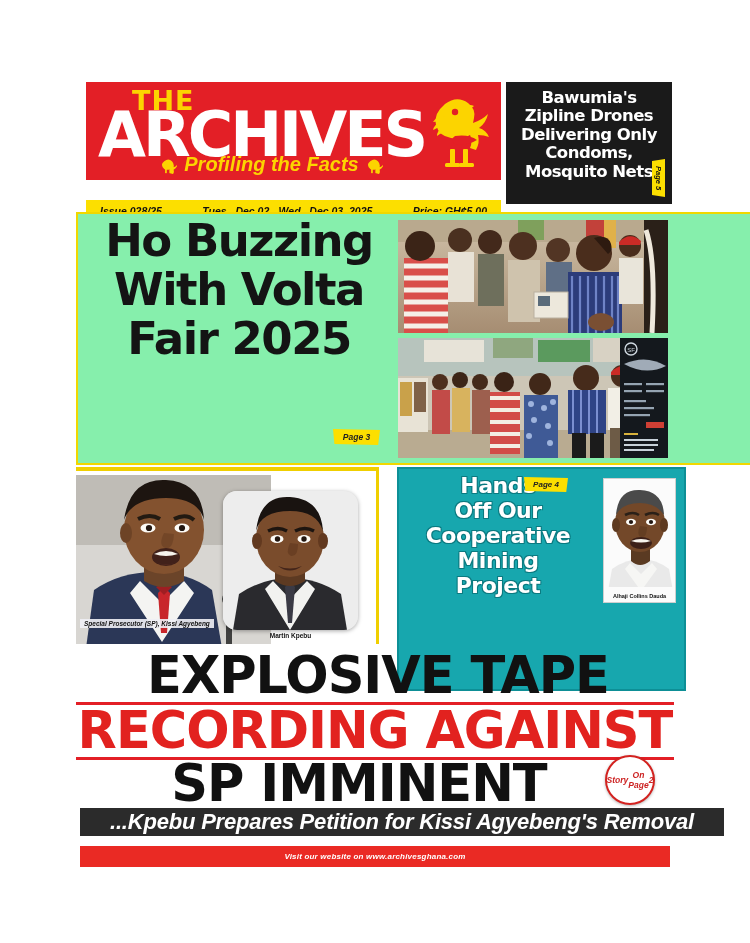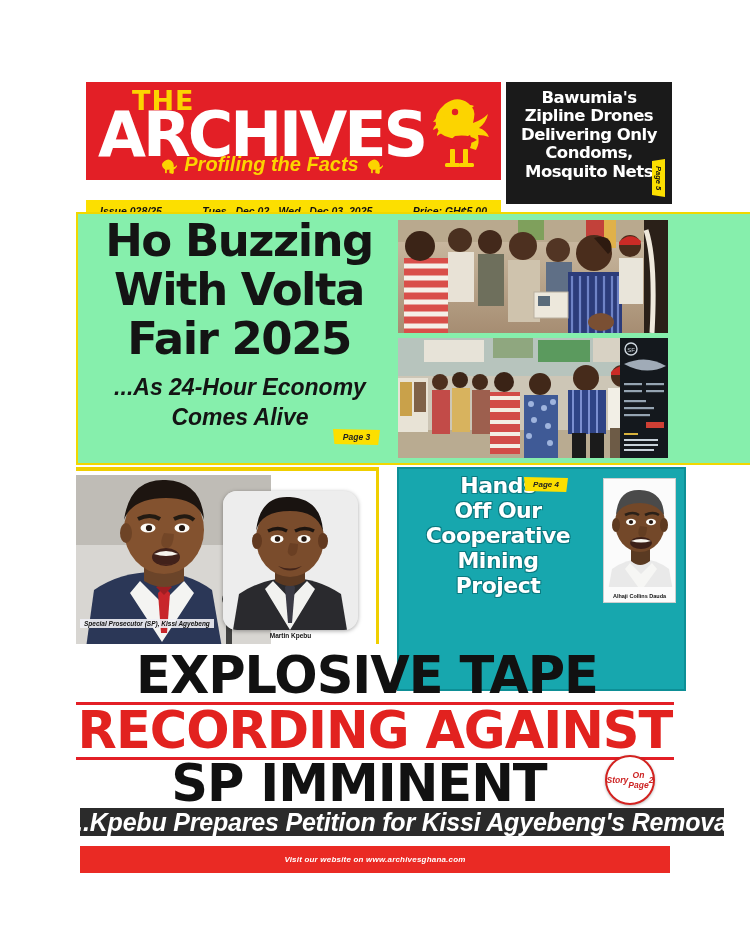--- a/index.html
+++ b/index.html
@@ -293,21 +293,21 @@
     font-weight: bold;
     font-style: italic;
     font-size: 15px;
     letter-spacing: -0.3px;
     white-space: nowrap;
   }
 
   
   .bigline1 {
     position: absolute;
-    left: 68px; top: 650px;
+    left: 79px; top: 650px;
     width: 598px;
     text-align: center;
     font-family: "DejaVu Sans", sans-serif;
     font-weight: 900;
     font-size: 51px;
     line-height: 51px;
     color: #111111;
     letter-spacing: -1px;
   }
   .rule-red-top {
@@ -368,28 +368,28 @@
   .subbar {
     position: absolute;
     left: 80px; top: 808px;
     width: 644px; height: 28px;
     background: #2b2b2b;
     display: flex; align-items: center; justify-content: center;
     color: #ffffff;
     font-family: "Liberation Sans", sans-serif;
     font-weight: bold;
     font-style: italic;
-    font-size: 25px;
+    font-size: 22px;
     letter-spacing: -0.2px;
     white-space: nowrap;
   }
   .webbar {
     position: absolute;
     left: 80px; top: 846px;
-    width: 590px; height: 27px;
+    width: 590px; height: 21px;
     background: #ea2a24;
     display: flex; align-items: center; justify-content: center;
     color: #ffffff;
     font-size: 8px;
     font-weight: bold;
     font-style: italic;
     letter-spacing: 0.2px;
   }
 
   
@@ -444,24 +444,20 @@
   <div class="topbox">
     <div class="topbox-text">Bawumia's Zipline Drones Delivering Only Condoms, Mosquito Nets</div>
     <div class="topbox-page">Page 5</div>
   </div>
 
   <div class="hosec">
     <div class="ho-head">
       <div class="ho-line">Ho Buzzing</div>
       <div class="ho-line">With Volta</div>
       <div class="ho-line">Fair 2025</div>
-    </div>
-    <div class="ho-sub">
-      <span>...As 24-Hour Economy</span>
-      <span class="l2">Comes Alive</span>
     </div>
   </div>
 
   <div class="badge-p3">Page 3</div>
 
   <div class="ho-photo1">
     <svg width="270" height="113" viewBox="0 0 270 113" preserveAspectRatio="none">
       <defs>
         <linearGradient id="skyA" x1="0" y1="0" x2="0" y2="1">
           <stop offset="0%" stop-color="#cfc0a8"></stop>

